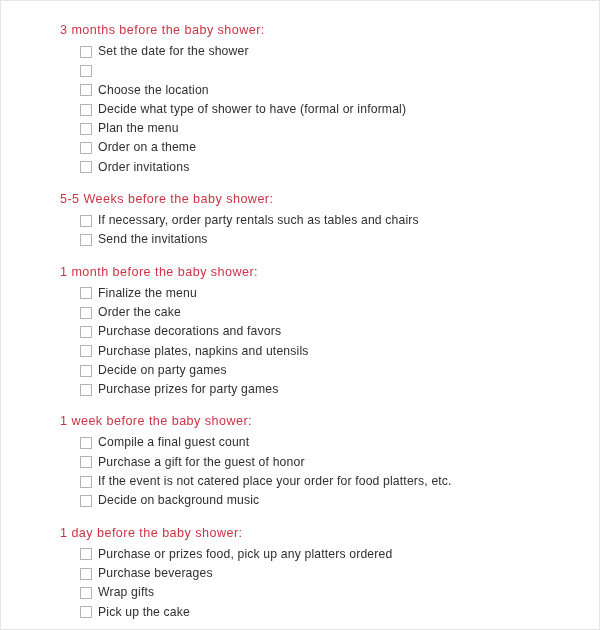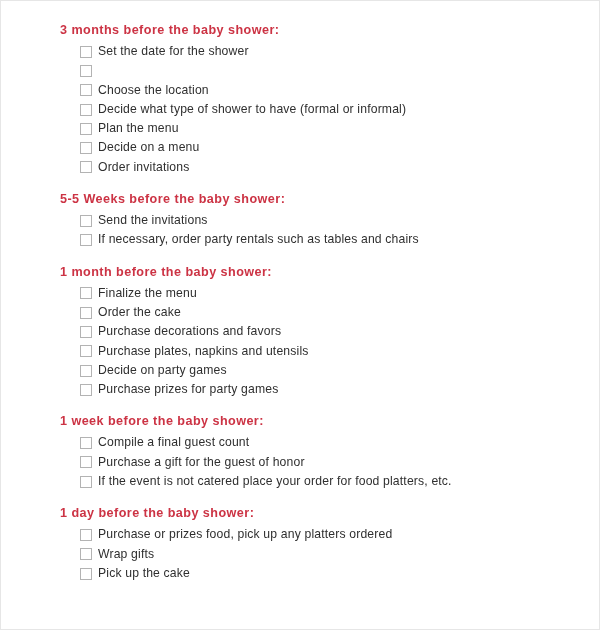--- a/index.html
+++ b/index.html
@@ -29,21 +29,21 @@
     right: 10px;
   }
   .section {
     margin-bottom: 14px;
   }
   .section:last-child {
     margin-bottom: 4px;
   }
   .section-heading {
     font-size: 12.6px;
-    font-weight: bold;
+    font-weight: normal;
     color: #cc3344;
     letter-spacing: 0.45px;
     line-height: 17px;
     margin: 0 0 3px 0;
     white-space: nowrap;
   }
   .items {
     list-style: none;
     margin: 0;
     padding: 0;
@@ -95,39 +95,39 @@
           <li class="item">
             <span class="checkbox"></span>
             <span class="item-label">Decide what type of shower to have (formal or informal)</span>
           </li>
           <li class="item">
             <span class="checkbox"></span>
             <span class="item-label">Plan the menu</span>
           </li>
           <li class="item">
             <span class="checkbox"></span>
-            <span class="item-label">Decide on a menu</span>
+            <span class="item-label">Order on a theme</span>
           </li>
           <li class="item">
             <span class="checkbox"></span>
             <span class="item-label">Order invitations</span>
           </li>
         </ul>
       </div>
       <div class="section">
         <div class="section-heading">5-5 Weeks before the baby shower:</div>
         <ul class="items">
           <li class="item">
             <span class="checkbox"></span>
+            <span class="item-label">If necessary, order party rentals such as tables and chairs</span>
+          </li>
+          <li class="item">
+            <span class="checkbox"></span>
             <span class="item-label">Send the invitations</span>
           </li>
-          <li class="item">
-            <span class="checkbox"></span>
-            <span class="item-label">If necessary, order party rentals such as tables and chairs</span>
-          </li>
         </ul>
       </div>
       <div class="section">
         <div class="section-heading">1 month before the baby shower:</div>
         <ul class="items">
           <li class="item">
             <span class="checkbox"></span>
             <span class="item-label">Finalize the menu</span>
           </li>
           <li class="item">
@@ -160,28 +160,36 @@
             <span class="item-label">Compile a final guest count</span>
           </li>
           <li class="item">
             <span class="checkbox"></span>
             <span class="item-label">Purchase a gift for the guest of honor</span>
           </li>
           <li class="item">
             <span class="checkbox"></span>
             <span class="item-label">If the event is not catered place your order for food platters, etc.</span>
           </li>
+          <li class="item">
+            <span class="checkbox"></span>
+            <span class="item-label">Decide on background music</span>
+          </li>
         </ul>
       </div>
       <div class="section">
         <div class="section-heading">1 day before the baby shower:</div>
         <ul class="items">
           <li class="item">
             <span class="checkbox"></span>
             <span class="item-label">Purchase or prizes food, pick up any platters ordered</span>
+          </li>
+          <li class="item">
+            <span class="checkbox"></span>
+            <span class="item-label">Purchase beverages</span>
           </li>
           <li class="item">
             <span class="checkbox"></span>
             <span class="item-label">Wrap gifts</span>
           </li>
           <li class="item">
             <span class="checkbox"></span>
             <span class="item-label">Pick up the cake</span>
           </li>
         </ul>

